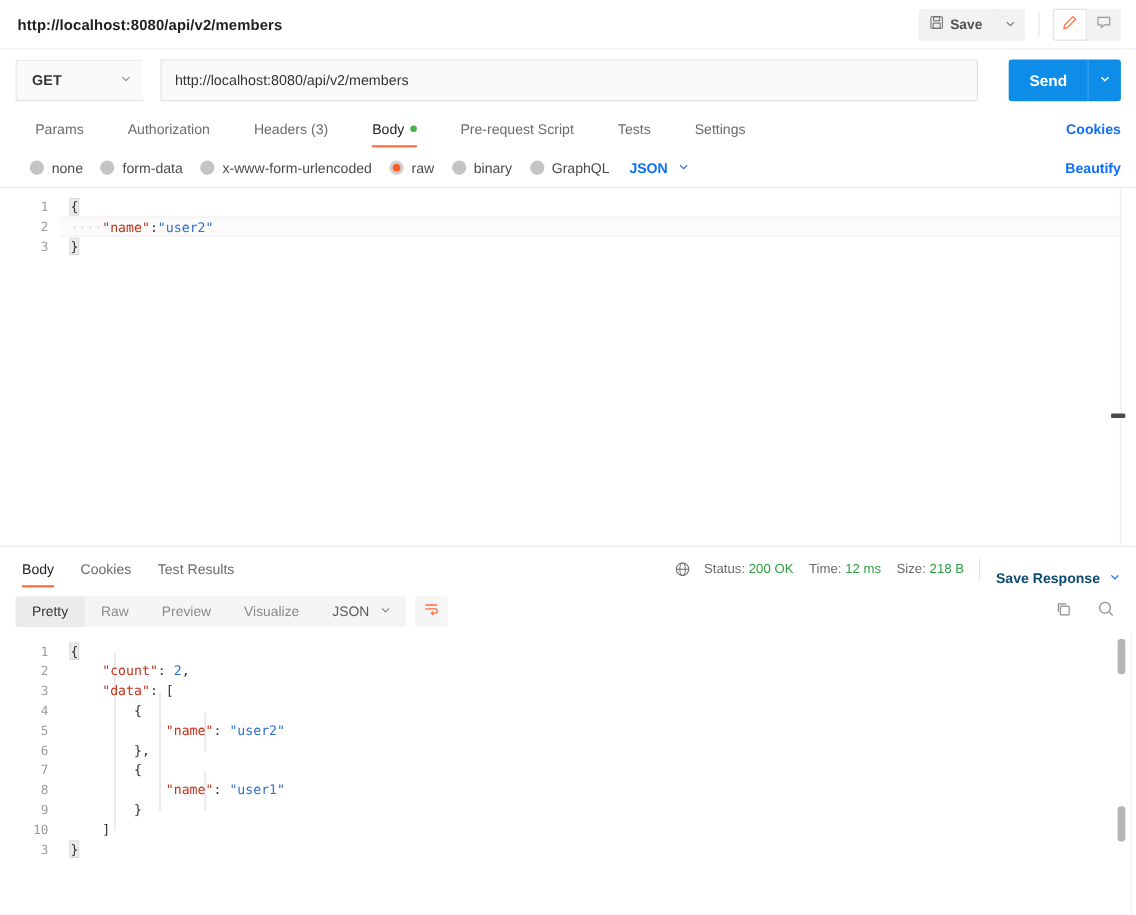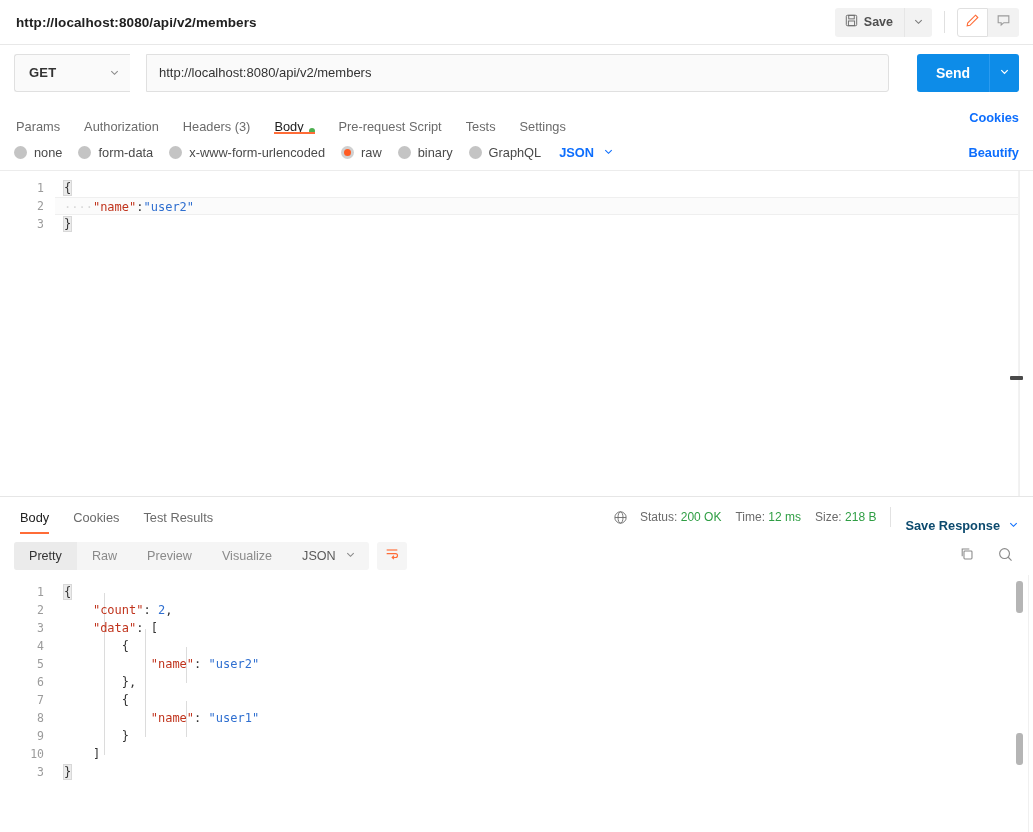--- a/index.html
+++ b/index.html
@@ -84,42 +84,42 @@
   }
 
   
   .req-tabs {
     height: 34px; min-height: 34px;
     display: flex; align-items: stretch;
     padding: 0 14px 0 14px;
     position: relative;
   }
   .tab {
-    display: flex; align-items: flex-end; gap: 5px;
+    display: flex; align-items: center; gap: 5px;
     padding: 0 12px; font-size: 12.8px; color: #6b6b6b;
-    cursor: pointer; position: relative; white-space: nowrap;
+    cursor: pointer; position: relative; white-space: nowrap; margin-left: 16px;
   }
   .tab:first-child { padding-left: 2px; }
   .tab.active { color: #212121; }
   .tab.active::after {
     content: ""; position: absolute; left: 12px; right: 12px; bottom: 0;
     height: 2px; background: #ff6c37;
   }
   .tab:first-child.active::after { left: 2px; }
   .dot-green { width: 6px; height: 6px; border-radius: 50%; background: #4caf50; display: inline-block; }
   .cookies-link {
     margin-left: auto; display: flex; align-items: center;
     font-size: 12.8px; color: #0d6efd; font-weight: bold; cursor: pointer;
   }
 
   
   .bodytype-row {
     height: 36px; min-height: 36px;
     display: flex; align-items: center;
-    padding: 0 14px 0 14px;
+    padding: 0 14px 0 27px;
   }
   .radio-item {
     display: flex; align-items: center; gap: 7px;
     margin-right: 16px; cursor: pointer;
     font-size: 12.8px; color: #4a4a4a;
   }
   .radio-circle {
     width: 13px; height: 13px; border-radius: 50%; background: #c4c4c4;
     display: flex; align-items: center; justify-content: center; flex: none;
   }

